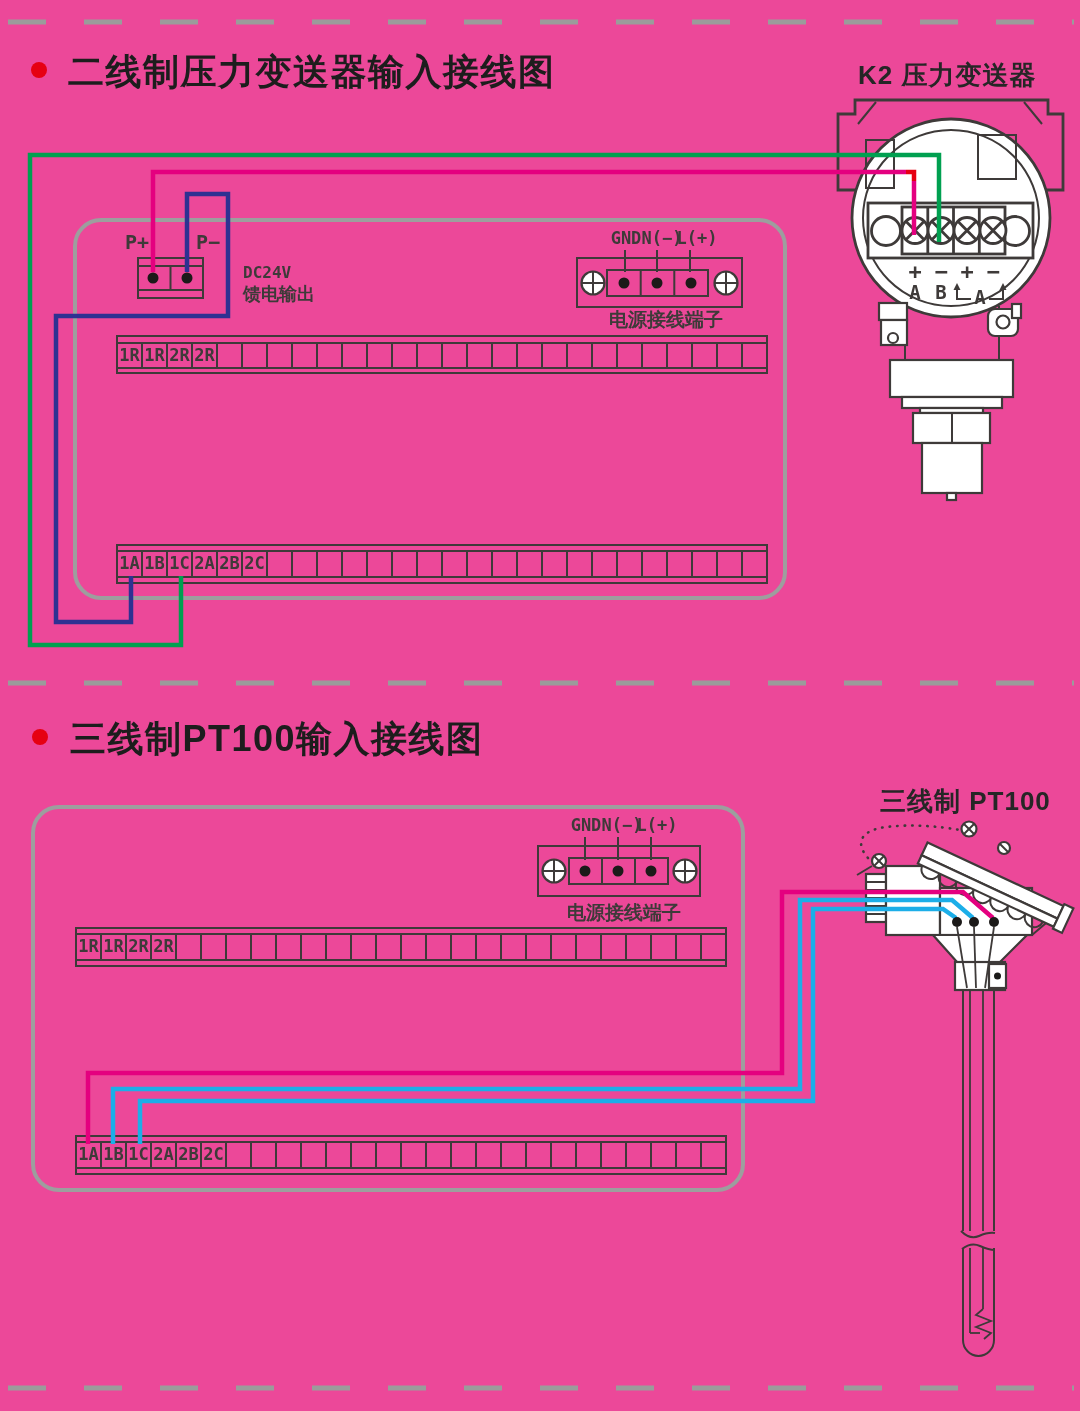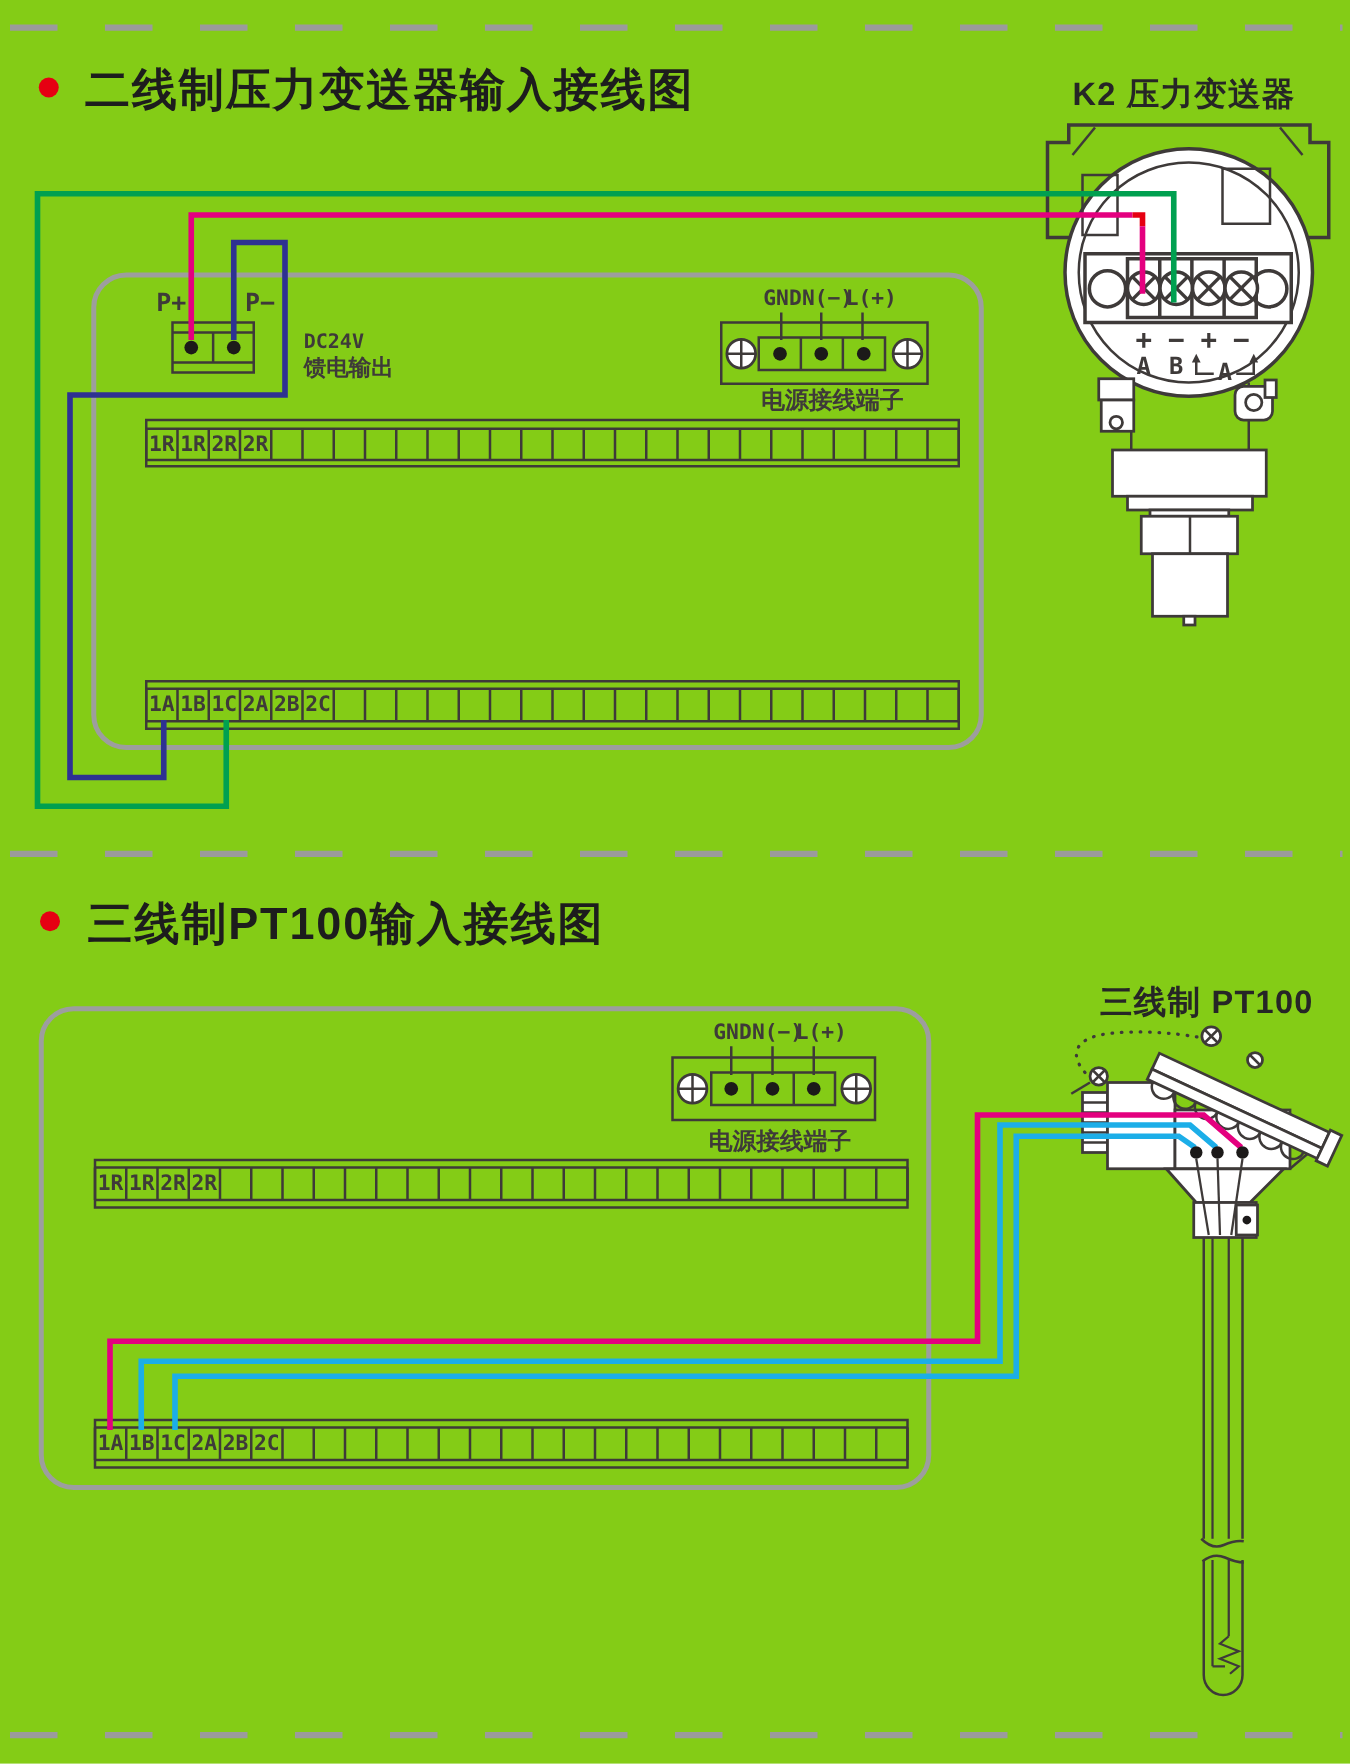--- a/index.html
+++ b/index.html
@@ -1,16 +1,16 @@
 <!DOCTYPE html>
 <html><head>
 <meta charset="utf-8">
 <style>
   html,body{margin:0;padding:0;background:#fff;}
-  .stage{width:1080px;height:1411px;position:relative;background:#84cc16;}
+  .stage{width:1080px;height:1411px;position:relative;background:#ec4899;}
   svg{display:block;}
   .dash{stroke:#9b9b9b;stroke-width:5;stroke-dasharray:38 38;fill:none;}
   .graybox{stroke:#9d9e9e;stroke-width:4;fill:none;}
   .ln{stroke:#3e3a39;stroke-width:2;fill:none;}
   .ln2{stroke:#3e3a39;stroke-width:2.8;fill:none;}
   .lnw{stroke:#3e3a39;stroke-width:2.2;fill:#fff;}
   .lnw2{stroke:#3e3a39;stroke-width:2.8;fill:#fff;}
   .dot{fill:#1c1a19;stroke:none;}
   .wire{fill:none;stroke-width:4.5;stroke-linejoin:miter;}
   .cond{stroke:#3e3a39;stroke-width:1.8;fill:none;}

